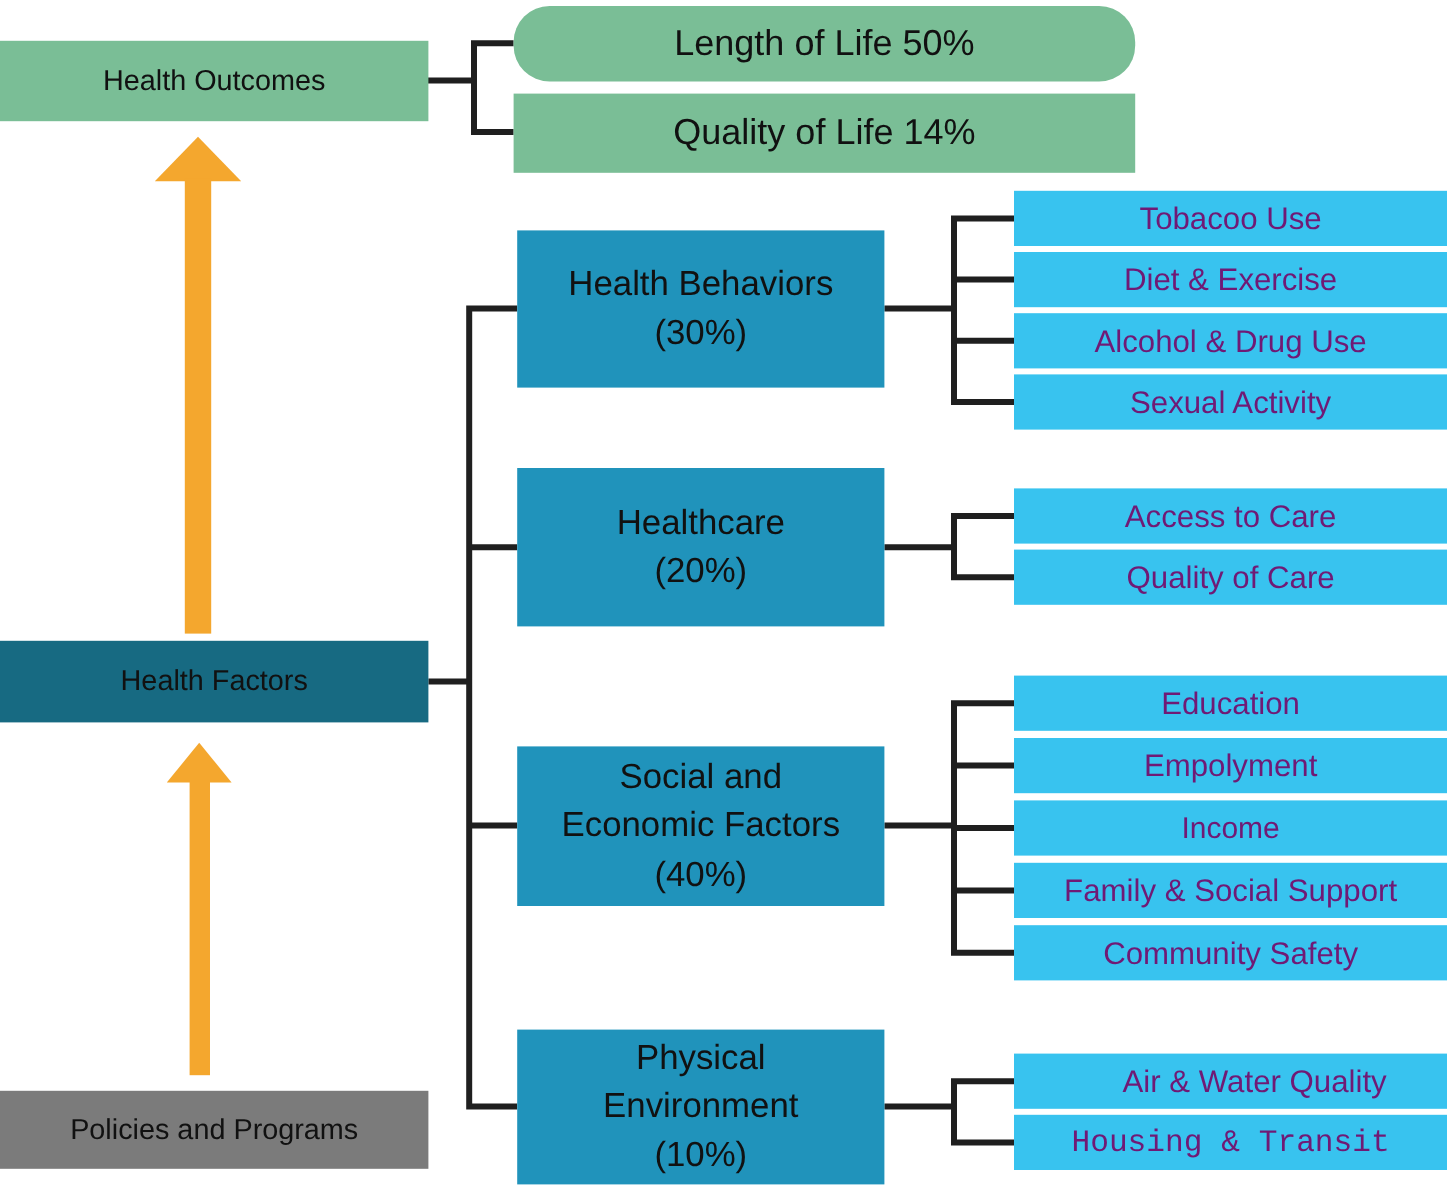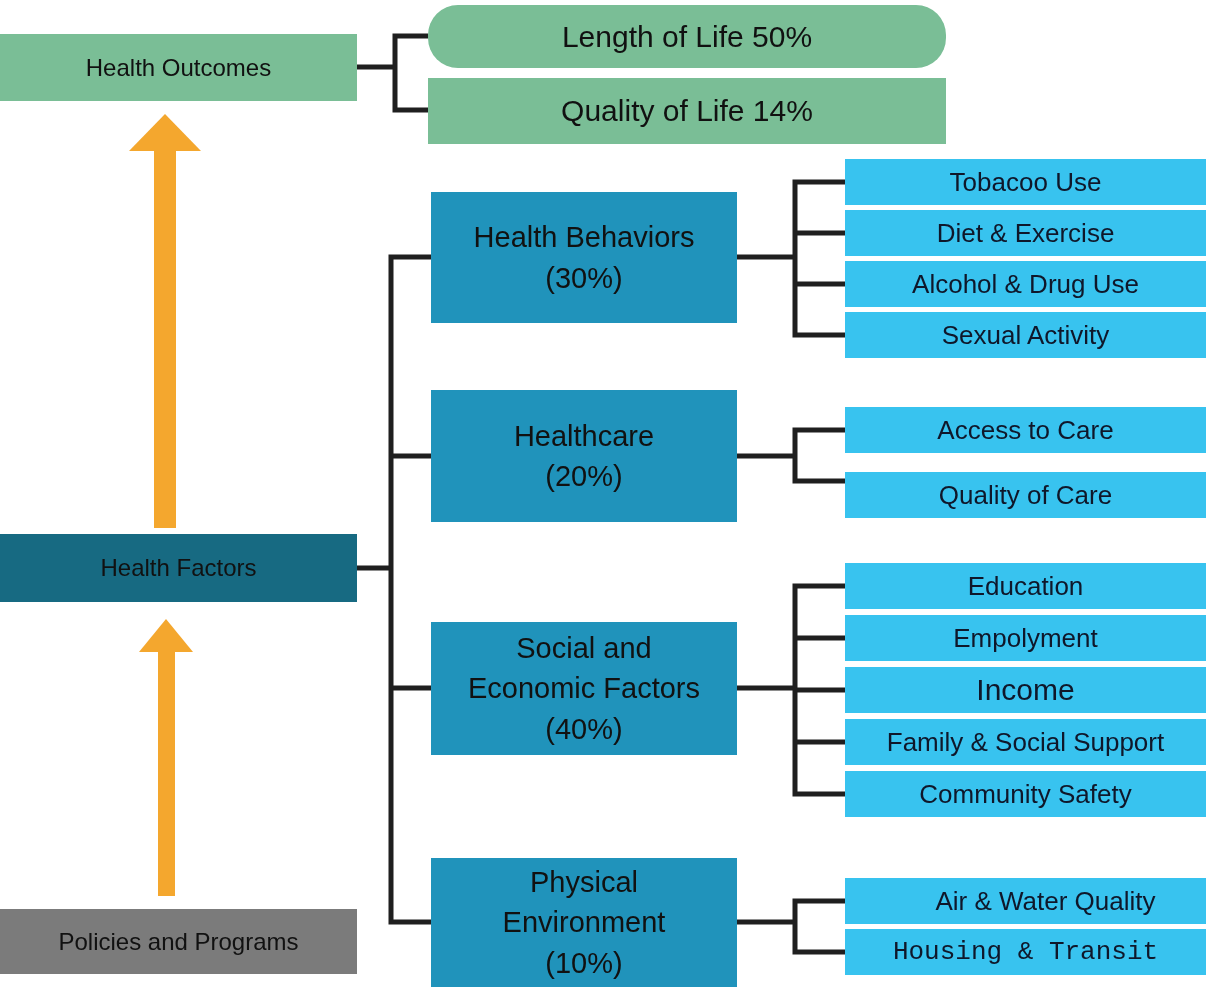--- a/index.html
+++ b/index.html
@@ -17,26 +17,26 @@
   .outcome{left:428px;width:518px;font-size:30px;}
   #out-0{top:5px;height:63px;border-radius:30px;}
   #out-1{top:78px;height:66px;}
   .factor{left:431px;width:306px;font-size:29px;line-height:1.38;flex-direction:column;}
   #fac-0{top:192px;height:131px;}
   #fac-1{top:390px;height:132px;}
   #fac-2{top:622px;height:133px;}
   #fac-3{top:858px;height:129px;}
   .group{position:absolute;left:845px;width:361px;display:flex;flex-direction:column;}
   #grp-0{top:159px;gap:5px;}
-  #grp-1{top:407px;gap:19px;}
+  #grp-1{top:407px;gap:5px;}
   #grp-2{top:563px;gap:6px;}
   #grp-3{top:878px;gap:5px;}
   .child{height:46px;display:flex;align-items:center;justify-content:center;
-         font-size:26px;color:#0f172a;}
-  .child.big{font-size:30px;}
+         font-size:26px;color:#701a75;}
+  .child.big{font-size:25px;}
 </style>
 </head>
 <body>
 
 <div id="stage">
 
   <svg id="connectors" width="1206" height="993" viewBox="0 0 1206 993">
     <g stroke="#1f1f1f" stroke-width="5" fill="none">
       <path d="M355,67 L397,67 M428,36 L395,36 L395,110 L428,110"></path>
       <path d="M357,568 L391,568 M431,257 L391,257 L391,922 L431,922 M391,456 L431,456 M391,688 L431,688"></path>

